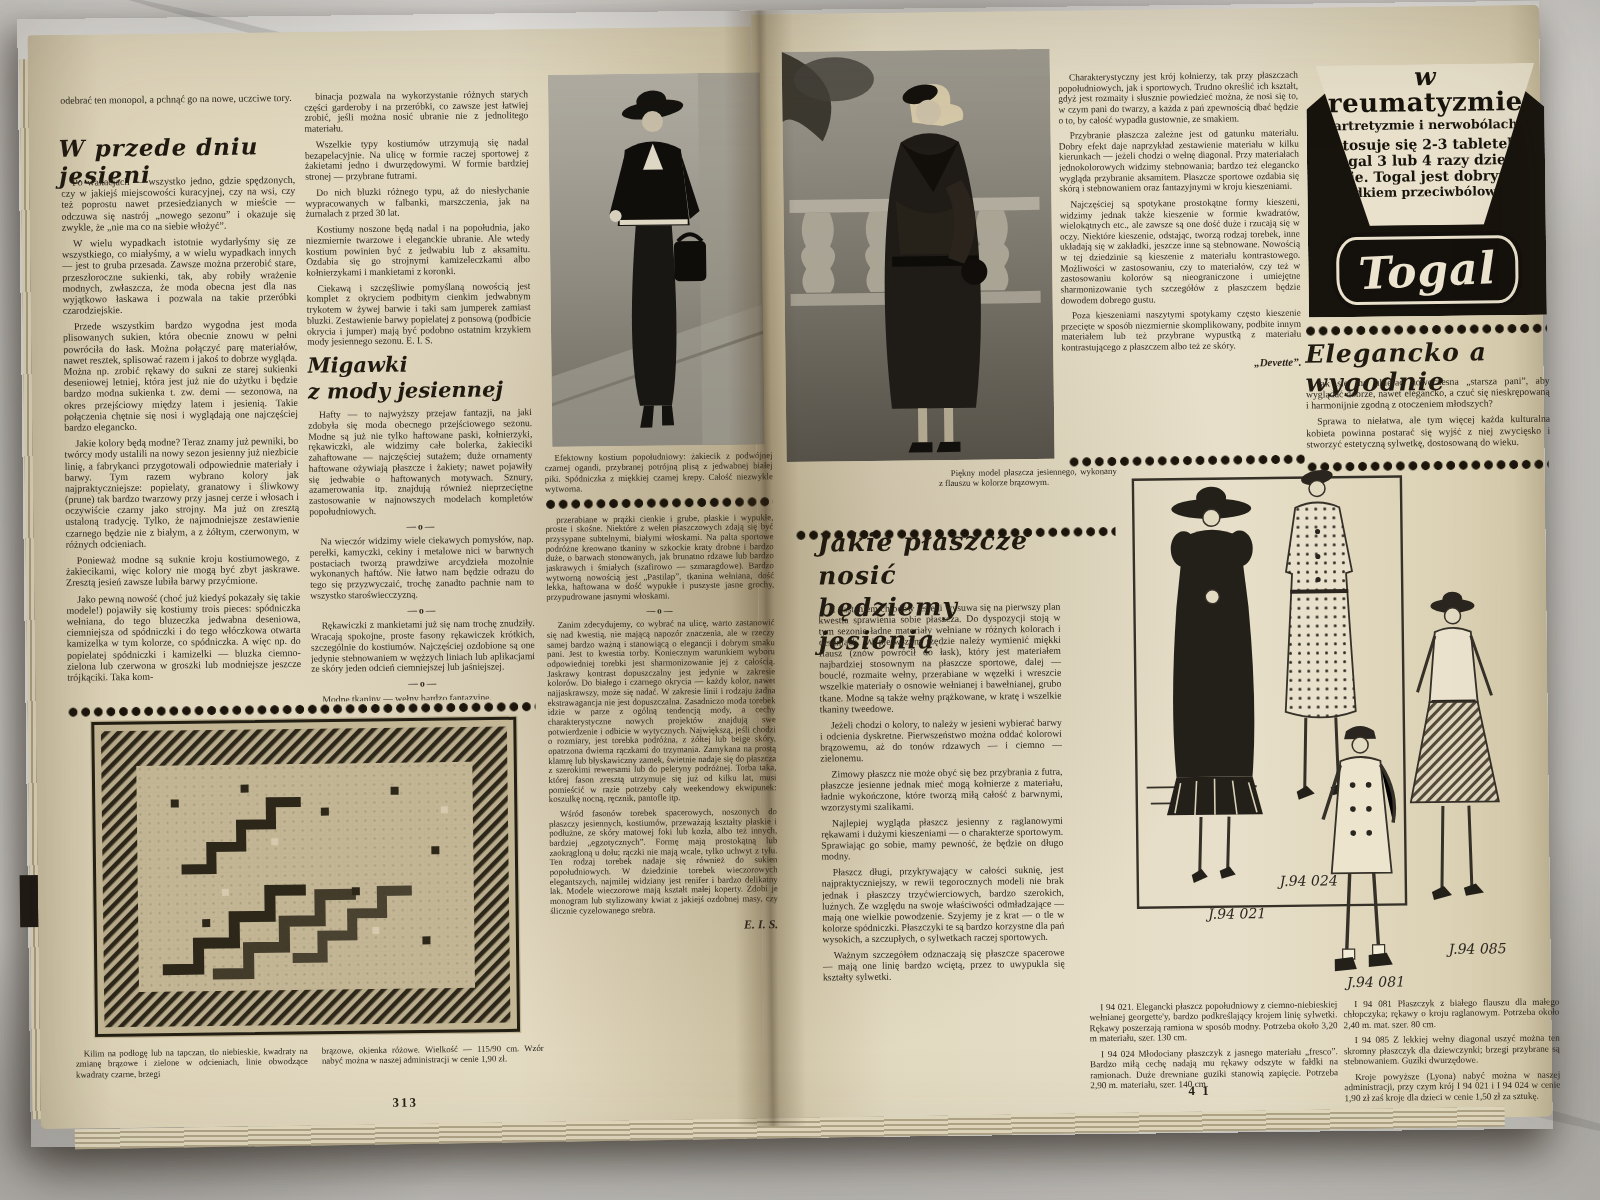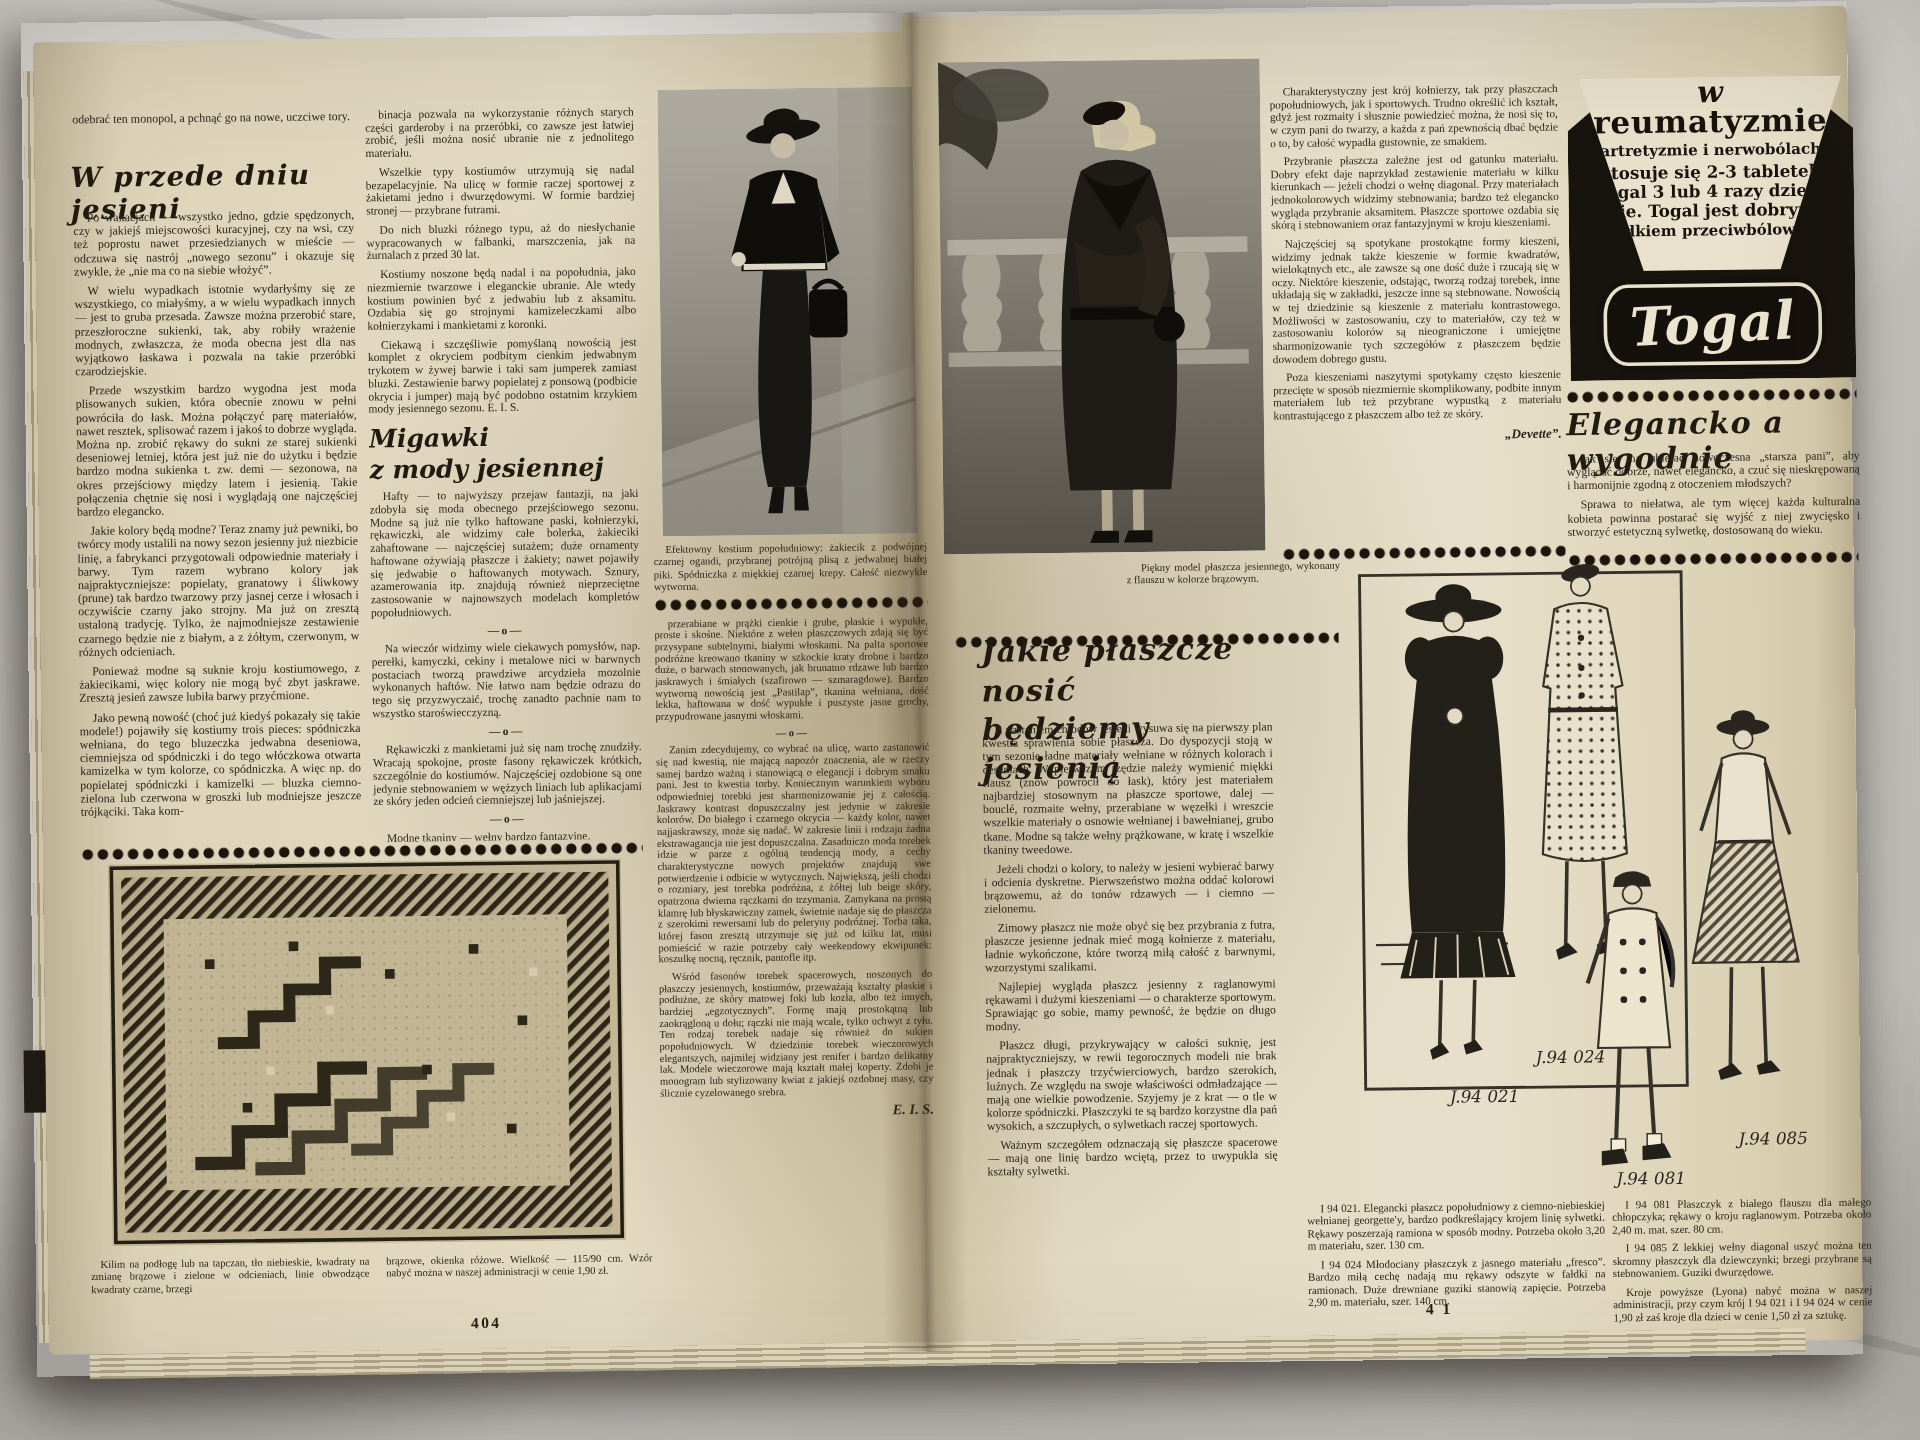--- a/index.html
+++ b/index.html
@@ -158,21 +158,21 @@
         </g>
       </svg>
     </div>
 
     <div class="col caption" style="left:46px;top:1030px;width:232px;height:50px;">
       <p style="text-indent:8px">Kilim na podłogę lub na tapczan, tło niebieskie, kwadraty na zmianę brązowe i zielone w odcieniach, linie obwodzące kwadraty czarne, brzegi</p>
     </div>
     <div class="col caption" style="left:292px;top:1030px;width:222px;height:50px;">
       <p style="text-indent:0">brązowe, okienka różowe. Wielkość — 115/90 cm. Wzór nabyć można w naszej administracji w cenie 1,90 zł.</p>
     </div>
-    <div class="pagenum" style="left:362px;top:1080px;">404</div>
+    <div class="pagenum" style="left:362px;top:1080px;">313</div>
 
     <div class="col" style="left:522px;top:62px;width:228px;height:1042px;font-size:8.8px;line-height:1.1;">
       <div class="photo" style="width:212px;height:372px;margin:0 auto 6px;">
         <svg width="212" height="372" viewBox="0 0 212 372">
           <defs>
             <linearGradient id="lp" x1="0" y1="0" x2="0" y2="1">
               <stop offset="0" stop-color="#b3afa4"></stop>
                 <stop offset=".55" stop-color="#8f8b80"></stop>
                 <stop offset="1" stop-color="#6d695f"></stop>
             </linearGradient>

